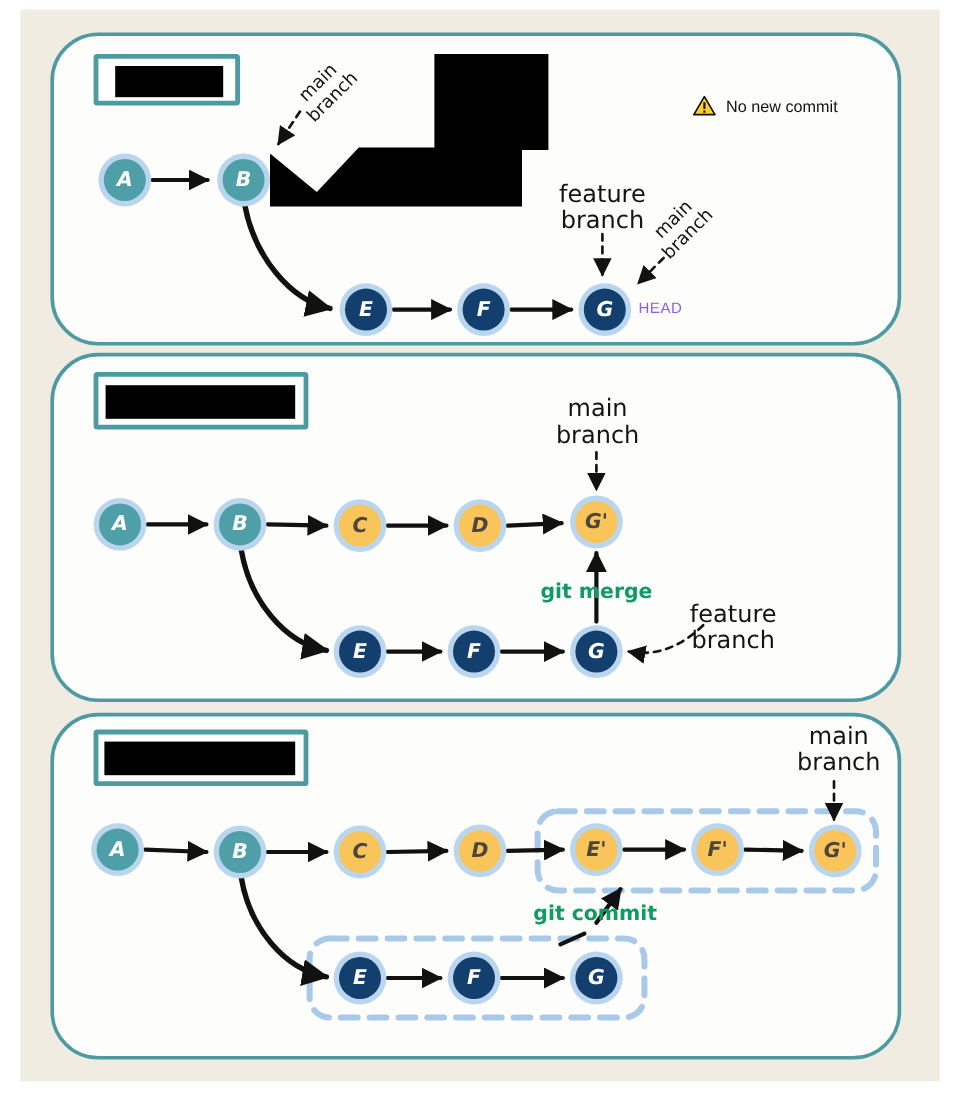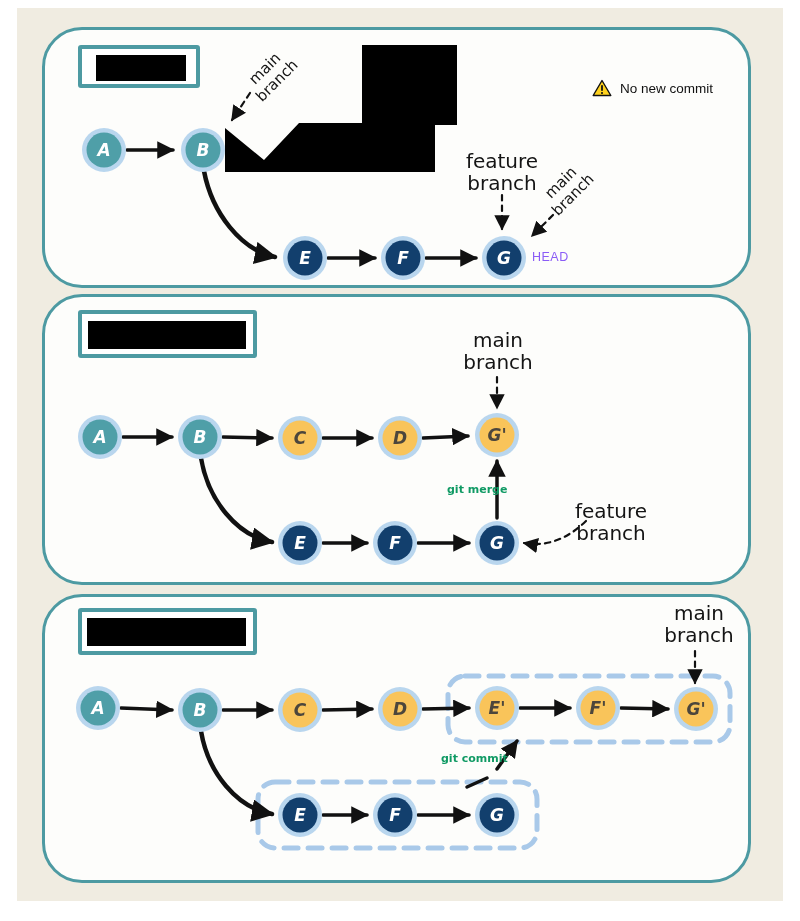--- a/index.html
+++ b/index.html
@@ -27,22 +27,22 @@
   .arrow.thick{stroke-width:4.5;}
   .darrow{stroke:#111;stroke-width:2.2;fill:none;stroke-linecap:round;stroke-dasharray:5.5 5;}
   .dashbox{fill:none;stroke:var(--dashed-box,#a9c9e9);stroke-width:5;stroke-dasharray:14 10;stroke-linecap:round;}
   .redact{fill:#000;}
   .hand{
     position:absolute;font-family:"DejaVu Sans",sans-serif;font-size:20px;font-weight:500;
     color:#141414;line-height:1.12;white-space:pre-line;text-align:center;
   }
   .hand.rot{transform:rotate(-45deg);font-size:15px;}
   .cmd{
-    position:absolute;font-family:"DejaVu Sans",sans-serif;font-size:11px;font-weight:bold;
-    color:var(--green,#109a64);white-space:nowrap;
+    position:absolute;font-family:"DejaVu Sans",sans-serif;font-size:17px;font-weight:bold;
+    color:var(--green,#109a64);text-align:center;white-space:nowrap;
   }
   .headlbl{
     position:absolute;font-family:"Liberation Sans",sans-serif;font-size:12.5px;
     color:#8b5cf6;letter-spacing:.5px;
   }
   .warnrow{
     position:absolute;display:flex;align-items:center;gap:8px;
     font-family:"Liberation Sans",sans-serif;font-size:13.5px;color:#111;
   }
   .titlebox{
@@ -102,21 +102,21 @@
         <circle class="ring" r="22"></circle>
         <circle class="core navy" r="17.5"></circle>
         <text class="nl light">G</text>
       </g>
   </svg>
 
   <div class="titlebox" style="left:33px;top:15px;width:114px;height:35px;">
     <div class="blackbar" style="left:14px;top:6px;width:90px;height:26px;"></div>
   </div>
 
-  <div class="warnrow" style="left:547px;top:49px;align-items:center;">
+  <div class="warnrow" style="left:532px;top:49px;align-items:center;">
     <svg width="20" height="18" viewBox="0 0 20 18">
       <path d="M10 1.5 L18.8 16.5 L1.2 16.5 Z" fill="var(--warning-yellow,#ffd21e)" stroke="#111" stroke-width="1.4" stroke-linejoin="round"></path>
       <rect x="9.1" y="6.2" width="1.8" height="5.6" fill="#111"></rect>
       <rect x="9.1" y="13.1" width="1.8" height="1.8" fill="#111"></rect>
     </svg>
     <span>No new commit</span>
   </div>
 
   <div class="hand rot" style="left:187px;top:28px;width:78px;">main
 branch</div>

